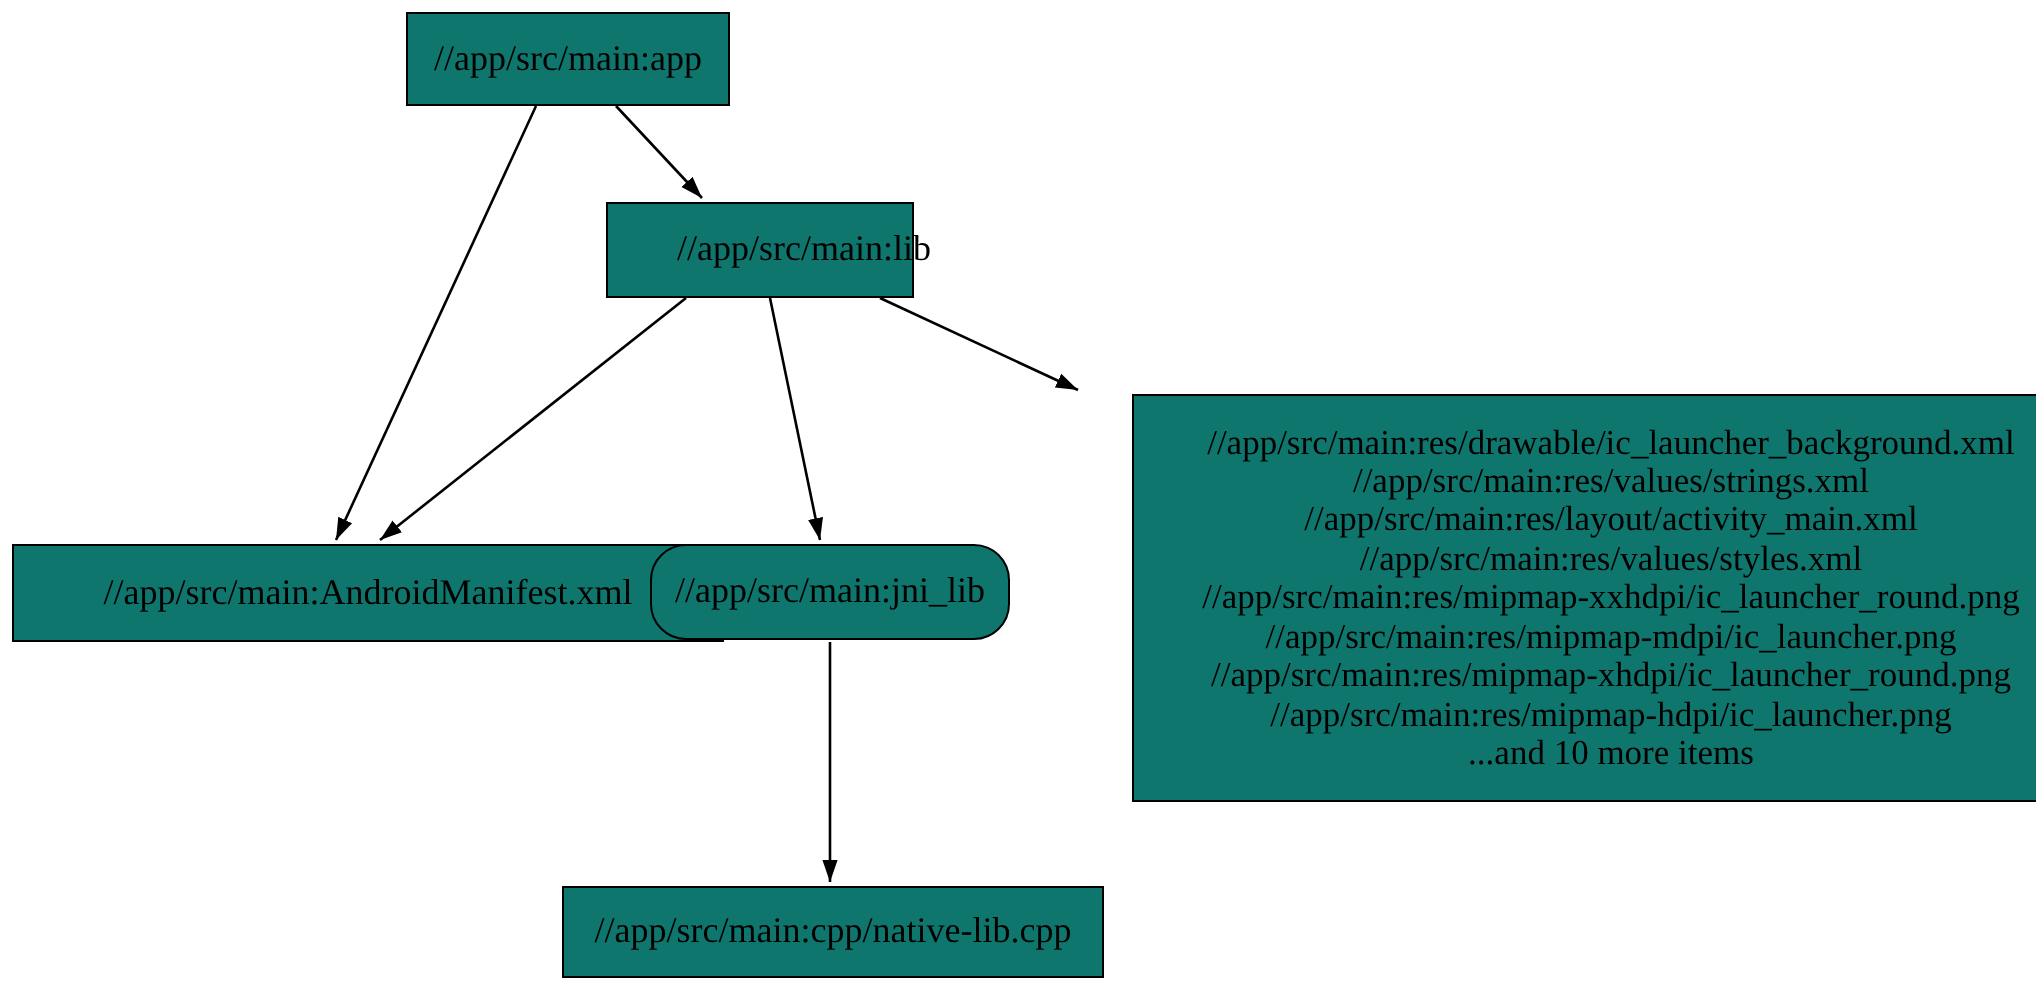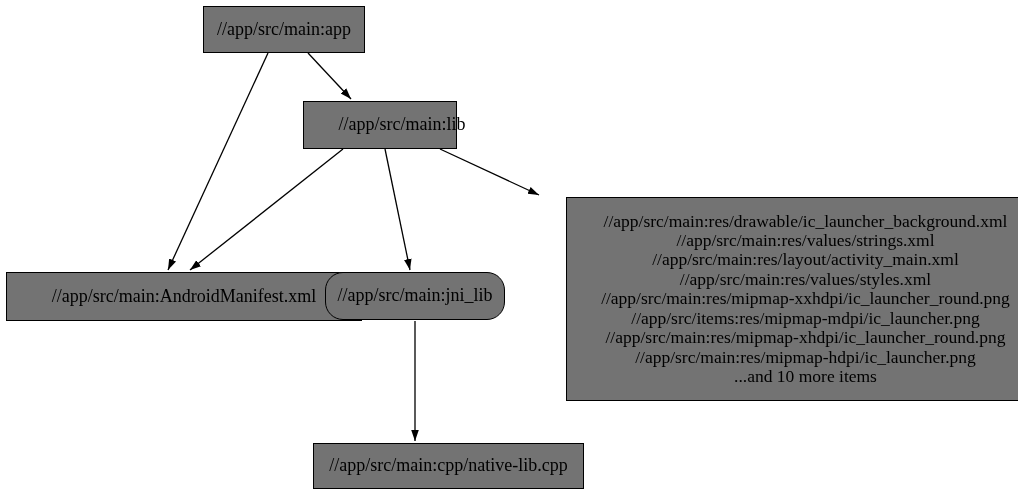--- a/index.html
+++ b/index.html
@@ -24,37 +24,37 @@
     height: 496px;
   }
   .edges line {
     stroke: #000000;
     stroke-width: 1.3;
   }
   .node {
     position: absolute;
     box-sizing: border-box;
     border: 1.4px solid #000000;
-    background: #737373;
+    background: #0f766e;
     display: flex;
     flex-direction: column;
     align-items: center;
     justify-content: center;
     text-align: center;
     font-size: 18px;
     line-height: 1.1;
     white-space: nowrap;
   }
   .node-app      { left: 203px; top: 6px;   width: 162px; height: 47px; }
   .node-lib      { left: 303px; top: 101px; width: 154px; height: 48px; padding-left: 44px; }
   .node-manifest { left: 6px;   top: 272px; width: 356px; height: 49px; }
   .node-jni      { left: 325px; top: 272px; width: 180px; height: 48px; border-radius: 18px; }
   .node-res      { left: 533px; top: 197px; width: 479px; height: 204px;
                    font-size: 17.5px; margin-left: 33px; }
-  .node-cpp      { left: 281px; top: 443px; width: 271px; height: 46px; margin-left: 32px; }
+  .node-cpp      { left: 281px; top: 443px; width: 271px; height: 46px; }
   .res-line {
     line-height: 19.4px;
     white-space: nowrap;
   }
 </style>
 </head>
 <body>
 
 <div class="canvas">
 
@@ -87,21 +87,21 @@
   <div class="node node-jni">
     <span>//app/src/main:jni_lib</span>
   </div>
 
   <div class="node node-res">
     <div class="res-line">//app/src/main:res/drawable/ic_launcher_background.xml</div>
     <div class="res-line">//app/src/main:res/values/strings.xml</div>
     <div class="res-line">//app/src/main:res/layout/activity_main.xml</div>
     <div class="res-line">//app/src/main:res/values/styles.xml</div>
     <div class="res-line">//app/src/main:res/mipmap-xxhdpi/ic_launcher_round.png</div>
-    <div class="res-line">//app/src/items:res/mipmap-mdpi/ic_launcher.png</div>
+    <div class="res-line">//app/src/main:res/mipmap-mdpi/ic_launcher.png</div>
     <div class="res-line">//app/src/main:res/mipmap-xhdpi/ic_launcher_round.png</div>
     <div class="res-line">//app/src/main:res/mipmap-hdpi/ic_launcher.png</div>
     <div class="res-line">...and 10 more items</div>
   </div>
 
   <div class="node node-cpp">
     <span>//app/src/main:cpp/native-lib.cpp</span>
   </div>
 
 </div>

